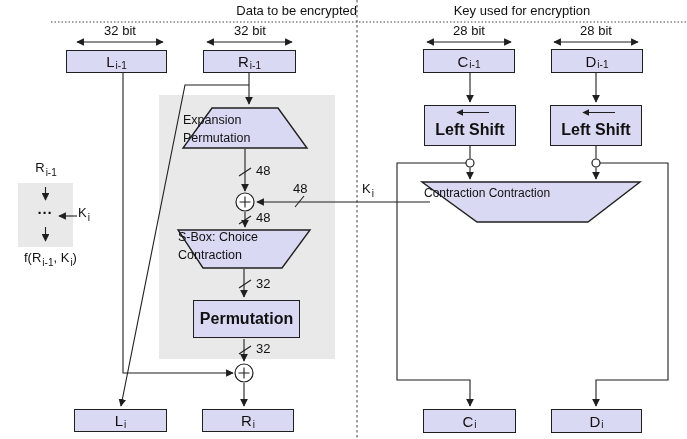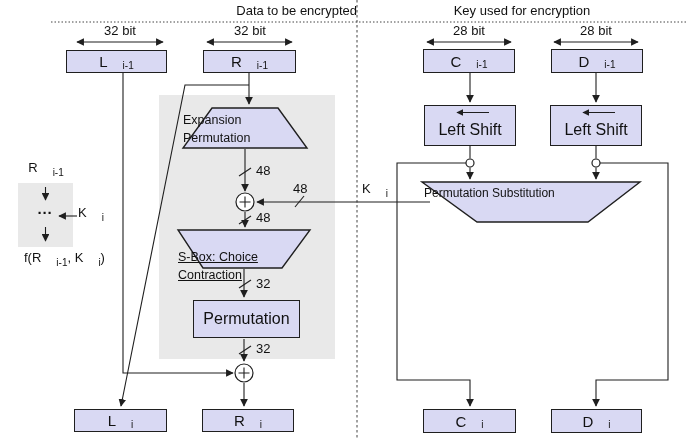--- a/index.html
+++ b/index.html
@@ -5,23 +5,23 @@
   :root{
     --box-fill:#d9d9f3; --box-border:#1f1f1f; --panel-gray:#e9e9e9; --line:#1f1f1f;
   }
   html,body{margin:0;padding:0;background:#fff;}
   .stage{position:relative;width:687px;height:439px;background:#ffffff;
          font-family:"Liberation Sans",sans-serif;color:#111;overflow:hidden;}
   .panel{position:absolute;background:var(--panel-gray);}
   .box{position:absolute;background:var(--box-fill);border:1.5px solid var(--box-border);
        box-sizing:border-box;display:flex;align-items:center;justify-content:center;
        font-size:15px;line-height:1;}
-  .box.big{font-size:16px;}
+  .box.big{font-size:16px;font-weight:bold;}
   .ls{flex-direction:column;justify-content:flex-end;padding-bottom:7px;}
-  .sub{font-size:10px;position:relative;top:4px;margin-left:15px;}
+  .sub{font-size:10px;position:relative;top:4px;margin-left:1px;}
   .lbl{position:absolute;white-space:nowrap;font-size:13px;line-height:1.15;text-align:center;}
   .ctr{text-align:center;}
   .trap-txt{position:absolute;text-align:left;font-size:12.5px;line-height:1.45;}
   .trap-txt.small{font-size:12px;line-height:1.4;}
   svg.overlay{position:absolute;left:0;top:0;pointer-events:none;}
   .wire{stroke:var(--line);stroke-width:1.1;fill:none;}
   .thin{stroke:var(--line);stroke-width:1;fill:none;}
   .poly{fill:var(--box-fill);stroke:var(--box-border);stroke-width:1.4;}
   .node{fill:#fff;stroke:var(--box-border);stroke-width:1.2;}
   .guide{stroke:#444;stroke-width:1;fill:none;}
@@ -150,26 +150,26 @@
 
   <div class="lbl ctr" style="left:75px;top:24px;width:90px;">32 bit</div>
   <div class="lbl ctr" style="left:204px;top:24px;width:92px;">32 bit</div>
   <div class="lbl ctr" style="left:424px;top:24px;width:90px;">28 bit</div>
   <div class="lbl ctr" style="left:551px;top:24px;width:90px;">28 bit</div>
 
   <div class="trap-txt" style="left:183px;top:111px;width:124px;">
     <div>Expansion</div>
     <div>Permutation</div>
   </div>
-  <div class="trap-txt" style="left:178px;top:248px;width:132px;text-decoration:underline;">
+  <div class="trap-txt" style="left:178px;top:228px;width:132px;">
     <div>S-Box: Choice</div>
     <div>Contraction</div>
   </div>
   <div class="trap-txt small" style="left:424px;top:185px;width:214px;">
-    <div>Permutation Substitution</div>
+    <div>Contraction Contraction</div>
   </div>
 
   <div class="lbl" style="left:256px;top:164px;">48</div>
   <div class="lbl" style="left:293px;top:182px;">48</div>
   <div class="lbl" style="left:256px;top:211px;">48</div>
   <div class="lbl" style="left:256px;top:277px;">32</div>
   <div class="lbl" style="left:256px;top:342px;">32</div>
   <div class="lbl" style="left:362px;top:182px;">
     <span>K</span><span class="sub">i</span>
   </div>

